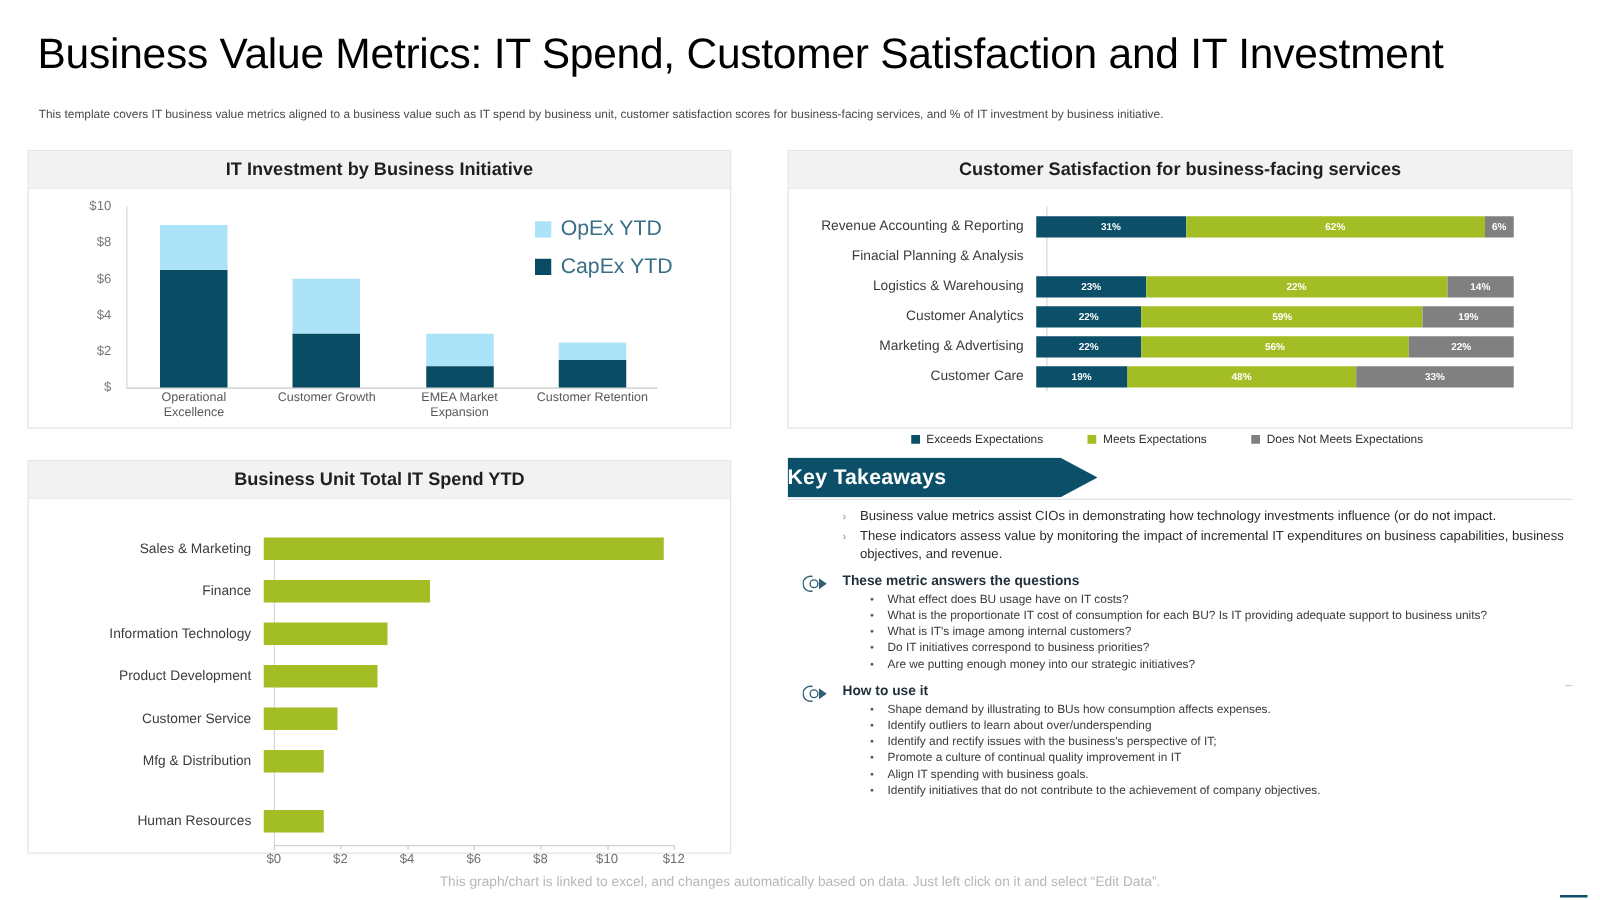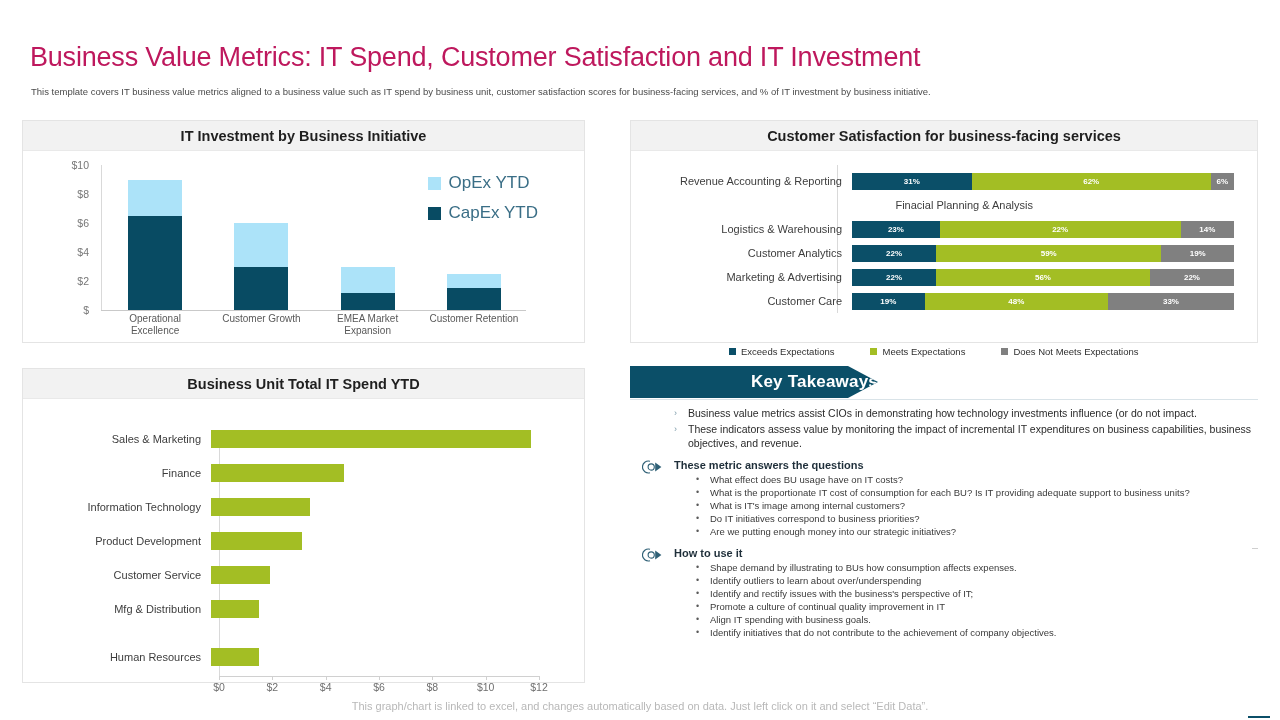--- a/index.html
+++ b/index.html
@@ -6,22 +6,22 @@
   html, body {
     width: 1280px; height: 720px;
     background: #ffffff;
     font-family: "Liberation Sans", sans-serif;
     overflow: hidden;
   }
   #slide { position: relative; width: 1280px; height: 720px; background:#fff; }
 
   
   .slide-title {
-    position: absolute; left: 30px; top: 42px; width: 1220px;
-    font-size: 27px; font-weight: 400; color: #be185d;
+    position: absolute; left: 30px; top: 24px; width: 1220px;
+    font-size: 34px; font-weight: 400; color: #000000;
     letter-spacing: -0.2px; white-space: nowrap;
   }
   .slide-subtitle {
     position: absolute; left: 31px; top: 85px; width: 1180px;
     font-size: 9.5px; color: #4a4a4a; line-height: 14px;
   }
 
   
   .panel { position: absolute; background:#fff; border:1px solid #e4e4e4; }
   .panel-head {
@@ -52,21 +52,21 @@
     position:absolute; text-align:center; font-size:10px; color:#595959;
     line-height:12px; top:162px;
   }
   .col-legend { position:absolute; right:46px; top:22px; }
   .col-legend-row { display:flex; align-items:center; margin-bottom:10px; }
   .col-legend-swatch { width:13px; height:13px; margin-right:8px; }
   .col-legend-label { font-size:17px; color:#3a6e86; }
 
   
   .sat-chart { position:relative; width:100%; height:192px; }
-  .sat-row { position:absolute; left:0; width:100%; height:20px; display:flex; align-items:center;justify-content:center; }
+  .sat-row { position:absolute; left:0; width:100%; height:20px; display:flex; align-items:center; }
   .sat-label {
     width:198px; text-align:right; padding-right:10px;
     font-size:11px; color:#3d3d3d; white-space:nowrap;
   }
   .sat-axisline { position:absolute; left:206px; top:14px; width:1px; height:148px; background:#d9d9d9; }
   .sat-bars { position:relative; width:382px; height:17px; display:flex; }
   .sat-seg { height:100%; display:flex; align-items:center; justify-content:center; }
   .sat-seg span { font-size:8px; font-weight:bold; color:#fff; }
   .s-exceeds { background:#0b4f68; }
   .s-meets   { background:#a3be24; }
@@ -91,21 +91,21 @@
     position:absolute; top:282px; font-size:10.5px; color:#6f6f6f;
     transform: translateX(-50%); white-space:nowrap;
   }
   .hb-xtickmark { position:absolute; top:277px; width:1px; height:4px; background:#d0d0d0; }
 
   
   #takeaways { position:absolute; left:630px; top:366px; width:628px; height:317px; }
   .kt-banner {
     position:absolute; left:0; top:0; width:248px; height:32px;
     background:#0b4f68; color:#fff;
-    display:flex; align-items:center; justify-content:flex-end;
+    display:flex; align-items:center; justify-content:flex-start;
     clip-path: polygon(0 0, 218px 0, 248px 50%, 218px 100%, 0 100%);
   }
   .kt-banner-text { font-size:17px; font-weight:bold; letter-spacing:0.2px; }
   .kt-underline { position:absolute; left:0; top:33px; width:628px; height:1px; background:#d9e3e8; }
 
   .kt-body { position:absolute; left:0; top:40px; width:628px; }
   .kt-lead { margin-left:44px; }
   .kt-lead-item { display:flex; margin-bottom:2px; }
   .kt-chev { width:14px; flex:0 0 14px; font-size:9px; color:#7b9aa8; line-height:14px; }
   .kt-lead-text { font-size:10.5px; color:#2b2b2b; line-height:14px; }

